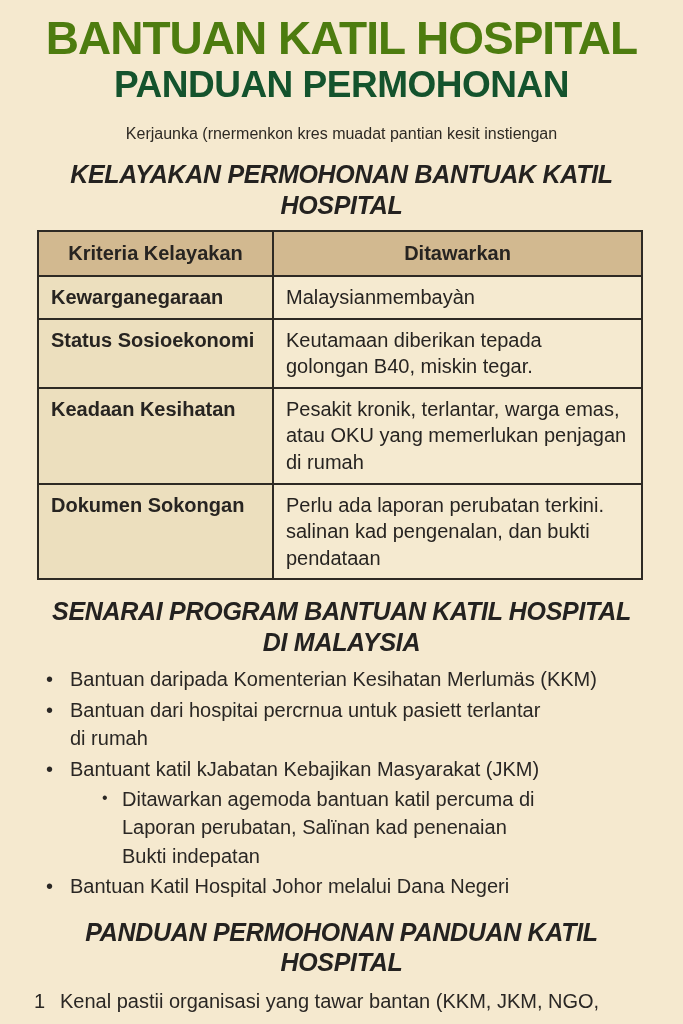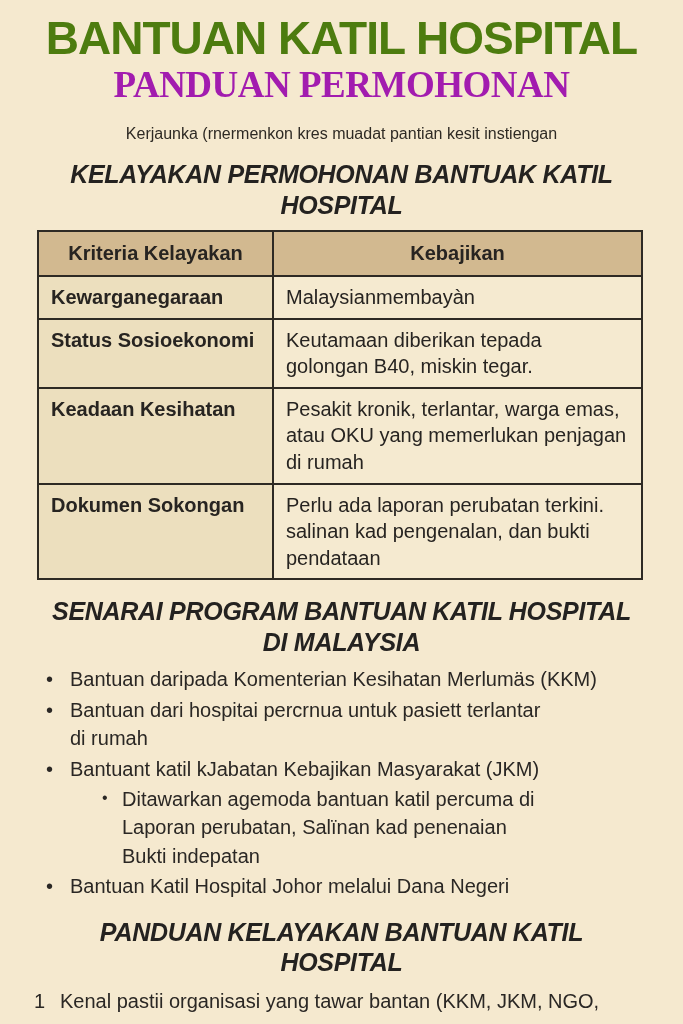--- a/index.html
+++ b/index.html
@@ -12,21 +12,21 @@
   }
   .page{width:683px;height:1024px;box-sizing:border-box;padding-top:14px;overflow:hidden;}
   .pre{white-space:pre-line;}
 
   .main-title{
     text-align:center;font-weight:700;font-size:46px;line-height:1.06;
     letter-spacing:-1px;color:#4d7c0f;margin:0 10px;
   }
   .subtitle{
     text-align:center;font-weight:700;font-size:37px;line-height:1.1;
-    letter-spacing:-0.5px;color:#a21caf;margin:2px 10px 0;font-family:Liberation Serif, serif;
+    letter-spacing:-0.5px;color:#14532d;margin:2px 10px 0;
   }
   .tagline{
     text-align:center;font-size:16px;font-weight:400;color:#2e2a24;
     margin:20px 20px 0;
   }
   .section-heading{
     text-align:center;font-weight:700;font-size:25px;line-height:1.22;
     letter-spacing:-0.3px;color:#242220;margin:16px 18px 0;font-style:italic;
   }
 
@@ -79,21 +79,21 @@
 HOSPITAL</h3>
 
     <table class="elig">
       <colgroup>
           <col class="c1">
           <col>
         </colgroup>
       <tbody>
           <tr>
         <th>Kriteria Kelayakan</th>
-        <th>Kebajikan</th>
+        <th>Ditawarkan</th>
       </tr>
       <tr>
         <td class="crit">Kewarganegaraan</td>
         <td class="desc pre">Malaysianmembayàn</td>
       </tr>
       <tr>
         <td class="crit">Status Sosioekonomi</td>
         <td class="desc pre">Keutamaan diberikan tepada
 golongan B40, miskin tegar.</td>
       </tr>
@@ -137,21 +137,21 @@
 Bukti indepatan</span>
       </li>
       <li>
         <span class="dot">•</span>
         <span class="pre">Bantuan Katil Hospital Johor melalui Dana Negeri</span>
       </li>
     </ul>
   </div>
 
   <div>
-    <h3 class="section-heading pre">PANDUAN KELAYAKAN BANTUAN KATIL
+    <h3 class="section-heading pre">PANDUAN PERMOHONAN PANDUAN KATIL
 HOSPITAL</h3>
     <div class="steps">
       <div class="step">
         <span class="num">1</span>
         <span>Kenal pastii organisasi yang tawar bantan (KKM, JKM, NGO, MAIN)</span>
       </div>
 
     </div>
   </div>
 

